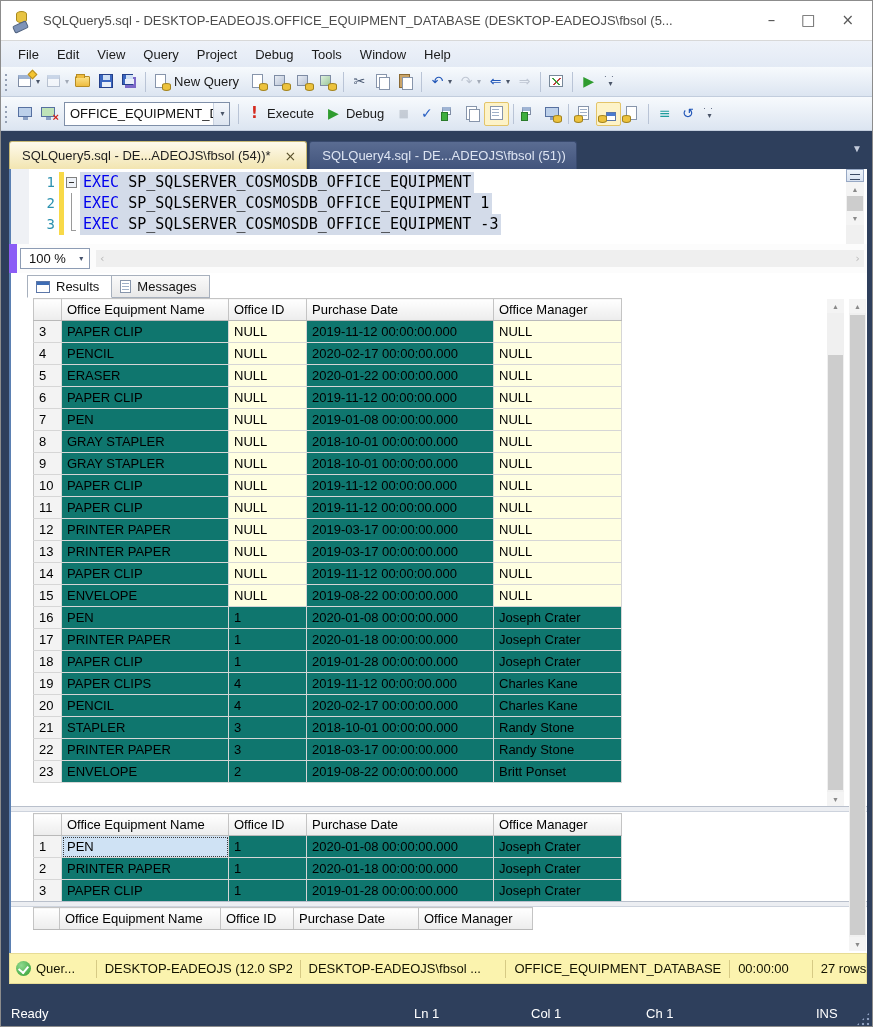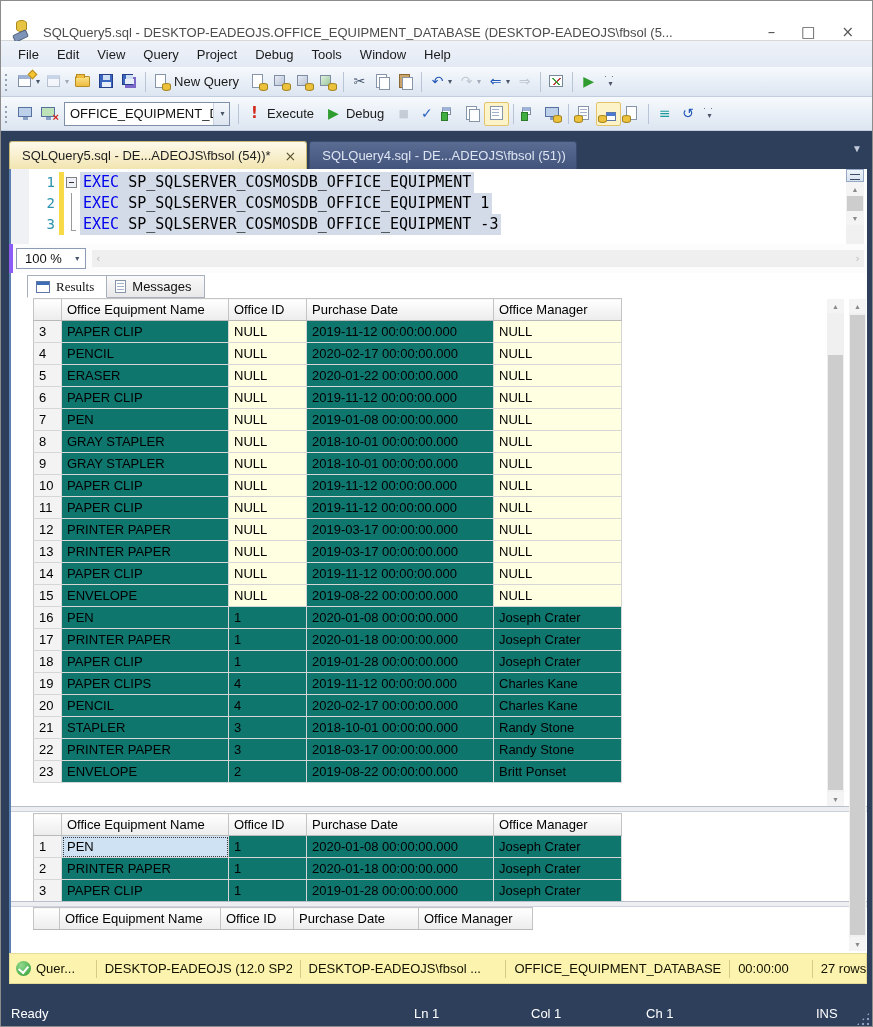--- a/index.html
+++ b/index.html
@@ -1,21 +1,21 @@
 <!DOCTYPE html>
 <html><head>
 <meta charset="utf-8">
 <style>
   * { margin:0; padding:0; box-sizing:border-box; }
   html,body { background:#888; }
   body { font-family:"Liberation Sans", sans-serif; }
   .window { position:relative; width:873px; height:1027px; background:#fff; border:1px solid #8c8c8c; overflow:hidden; margin:0 auto; }
 
   
-  .titlebar { position:absolute; top:0; left:0; width:100%; height:40px; background:#fff; border-bottom:1px solid #d8d8d8; display:flex; align-items:flex-end; }
+  .titlebar { position:absolute; top:0; left:0; width:100%; height:40px; background:#fff; border-bottom:1px solid #d8d8d8; display:flex; align-items:center; }
   .appicon { width:22px; height:20px; margin:0 8px 0 12px; position:relative; flex:0 0 auto; }
   .appicon .cyl { position:absolute; left:3px; top:0; width:11px; height:12px; background:#e8c443; border:1px solid #a98a1e; border-radius:50% / 28%; }
   .appicon .tool { position:absolute; left:0; bottom:0; width:15px; height:8px; background:#7e93b8; border:1px solid #4f617e; transform:rotate(-25deg); border-radius:2px; }
   .title-text { font-size:13px; color:#4c4c4c; white-space:nowrap; overflow:hidden; flex:1 1 auto; }
   .winbtns { display:flex; gap:26px; margin-right:18px; flex:0 0 auto; }
   .winbtn { font-size:15px; color:#5a5a5a; line-height:1; cursor:default; font-family:"DejaVu Sans", sans-serif; }
 
   
   .menubar { position:absolute; top:40px; left:0; width:100%; height:26px; background:linear-gradient(#eef2f9,#e3eaf5); display:flex; align-items:center; padding-left:8px; }
   .menu-item { font-size:13px; color:#1b1b1b; padding:3px 9px; }
@@ -90,31 +90,31 @@
   .foldend::after { bottom:4px; }
   .codetext { background:#d3dbe9; padding:0 3px; white-space:pre; }
   .kw { color:#0000ee; }
   .ed-scroll { position:absolute; top:168px; left:845px; width:18px; height:75px; background:#f0f0f0; }
   .splitbtn { height:13px; background:linear-gradient(#eef3fa,#d8e2f0); border:1px solid #97a8c4; position:relative; }
   .splitbtn::after { content:""; position:absolute; left:3px; right:3px; top:4px; height:4px; border-top:1px solid #3c4a63; border-bottom:1px solid #3c4a63; }
   .sbar-btn { height:14px; display:flex; align-items:center; justify-content:center; font-size:7px; color:#8a8a8a; background:#f4f4f4; }
   .sbar-thumb { background:#cdcdcd; }
 
   
-  .zoomrow { position:absolute; top:243px; left:8px; width:858px; height:29px; background:#fcfcfc; border-left:4px solid #8b5cf6; display:flex; align-items:center; }
+  .zoomrow { position:absolute; top:243px; left:8px; width:858px; height:29px; background:#fcfcfc; border-left:8px solid #8b5cf6; display:flex; align-items:center; }
   .zoombox { display:flex; align-items:center; height:21px; border:1px solid #8d9cb4; background:#fff; margin-left:3px; }
   .zoombox .zval { font-size:13px; padding:0 8px; color:#111; }
   .zoombox .zdd { width:15px; text-align:center; font-size:8px; color:#44506a; }
   .hscroll { flex:1; height:17px; background:#efefef; margin:0 3px 0 6px; display:flex; justify-content:space-between; align-items:center; }
   .hscroll .harr { color:#b9b9b9; font-size:11px; padding:0 4px; font-family:"DejaVu Sans", sans-serif; }
 
   
   .rtabs { position:absolute; top:272px; left:8px; width:858px; height:25px; background:#fff; border-left:2px solid #5b80b2; display:flex; align-items:flex-end; padding-left:16px; }
   .rtab { height:23px; display:flex; align-items:center; gap:6px; font-size:13px; color:#111; padding:0 12px 0 8px; border:1px solid #a7b0bd; }
-  .rtab.active { background:#fff; border-bottom:1px solid #fff; z-index:2;font-family:Liberation Serif, serif; }
+  .rtab.active { background:#fff; border-bottom:1px solid #fff; z-index:2; }
   .rtab.inactive { background:linear-gradient(#fafafa,#e8e8e8); border-left:none; }
   .mini-grid { width:14px; height:12px; background:linear-gradient(#3e6db5 0 3px,#fff 3px), repeating-linear-gradient(90deg,#8fa6c8 0 1px,transparent 1px 4.3px), repeating-linear-gradient(#8fa6c8 0 1px,transparent 1px 4px); background-color:#fff; border:1px solid #5c77a8; }
   .mini-doc { width:11px; height:13px; background:#fff; border:1px solid #8795ab; position:relative; }
   .mini-doc::after { content:""; position:absolute; left:1px; top:2px; right:1px; height:7px; background:repeating-linear-gradient(#9fb0c8 0 1px,transparent 1px 3px); }
 
   
   .results { position:absolute; top:297px; left:8px; width:858px; height:655px; background:#fff; border-left:2px solid #5b80b2; }
   table.rgrid { border-collapse:collapse; table-layout:fixed; position:absolute; left:22px; font-size:13px; background:#0f766e; }
   .rgrid th, .rgrid td { height:22px; padding:0 5px; border-right:1px solid #d6d6d6; border-bottom:1px solid #d6d6d6; text-align:left; white-space:nowrap; overflow:hidden; font-weight:normal; color:#000; }
   .rgrid thead th { background:linear-gradient(#ffffff,#ececec); border-right:1px solid #c4c4c4; border-bottom:1px solid #b9b9b9; border-top:1px solid #c4c4c4; }

